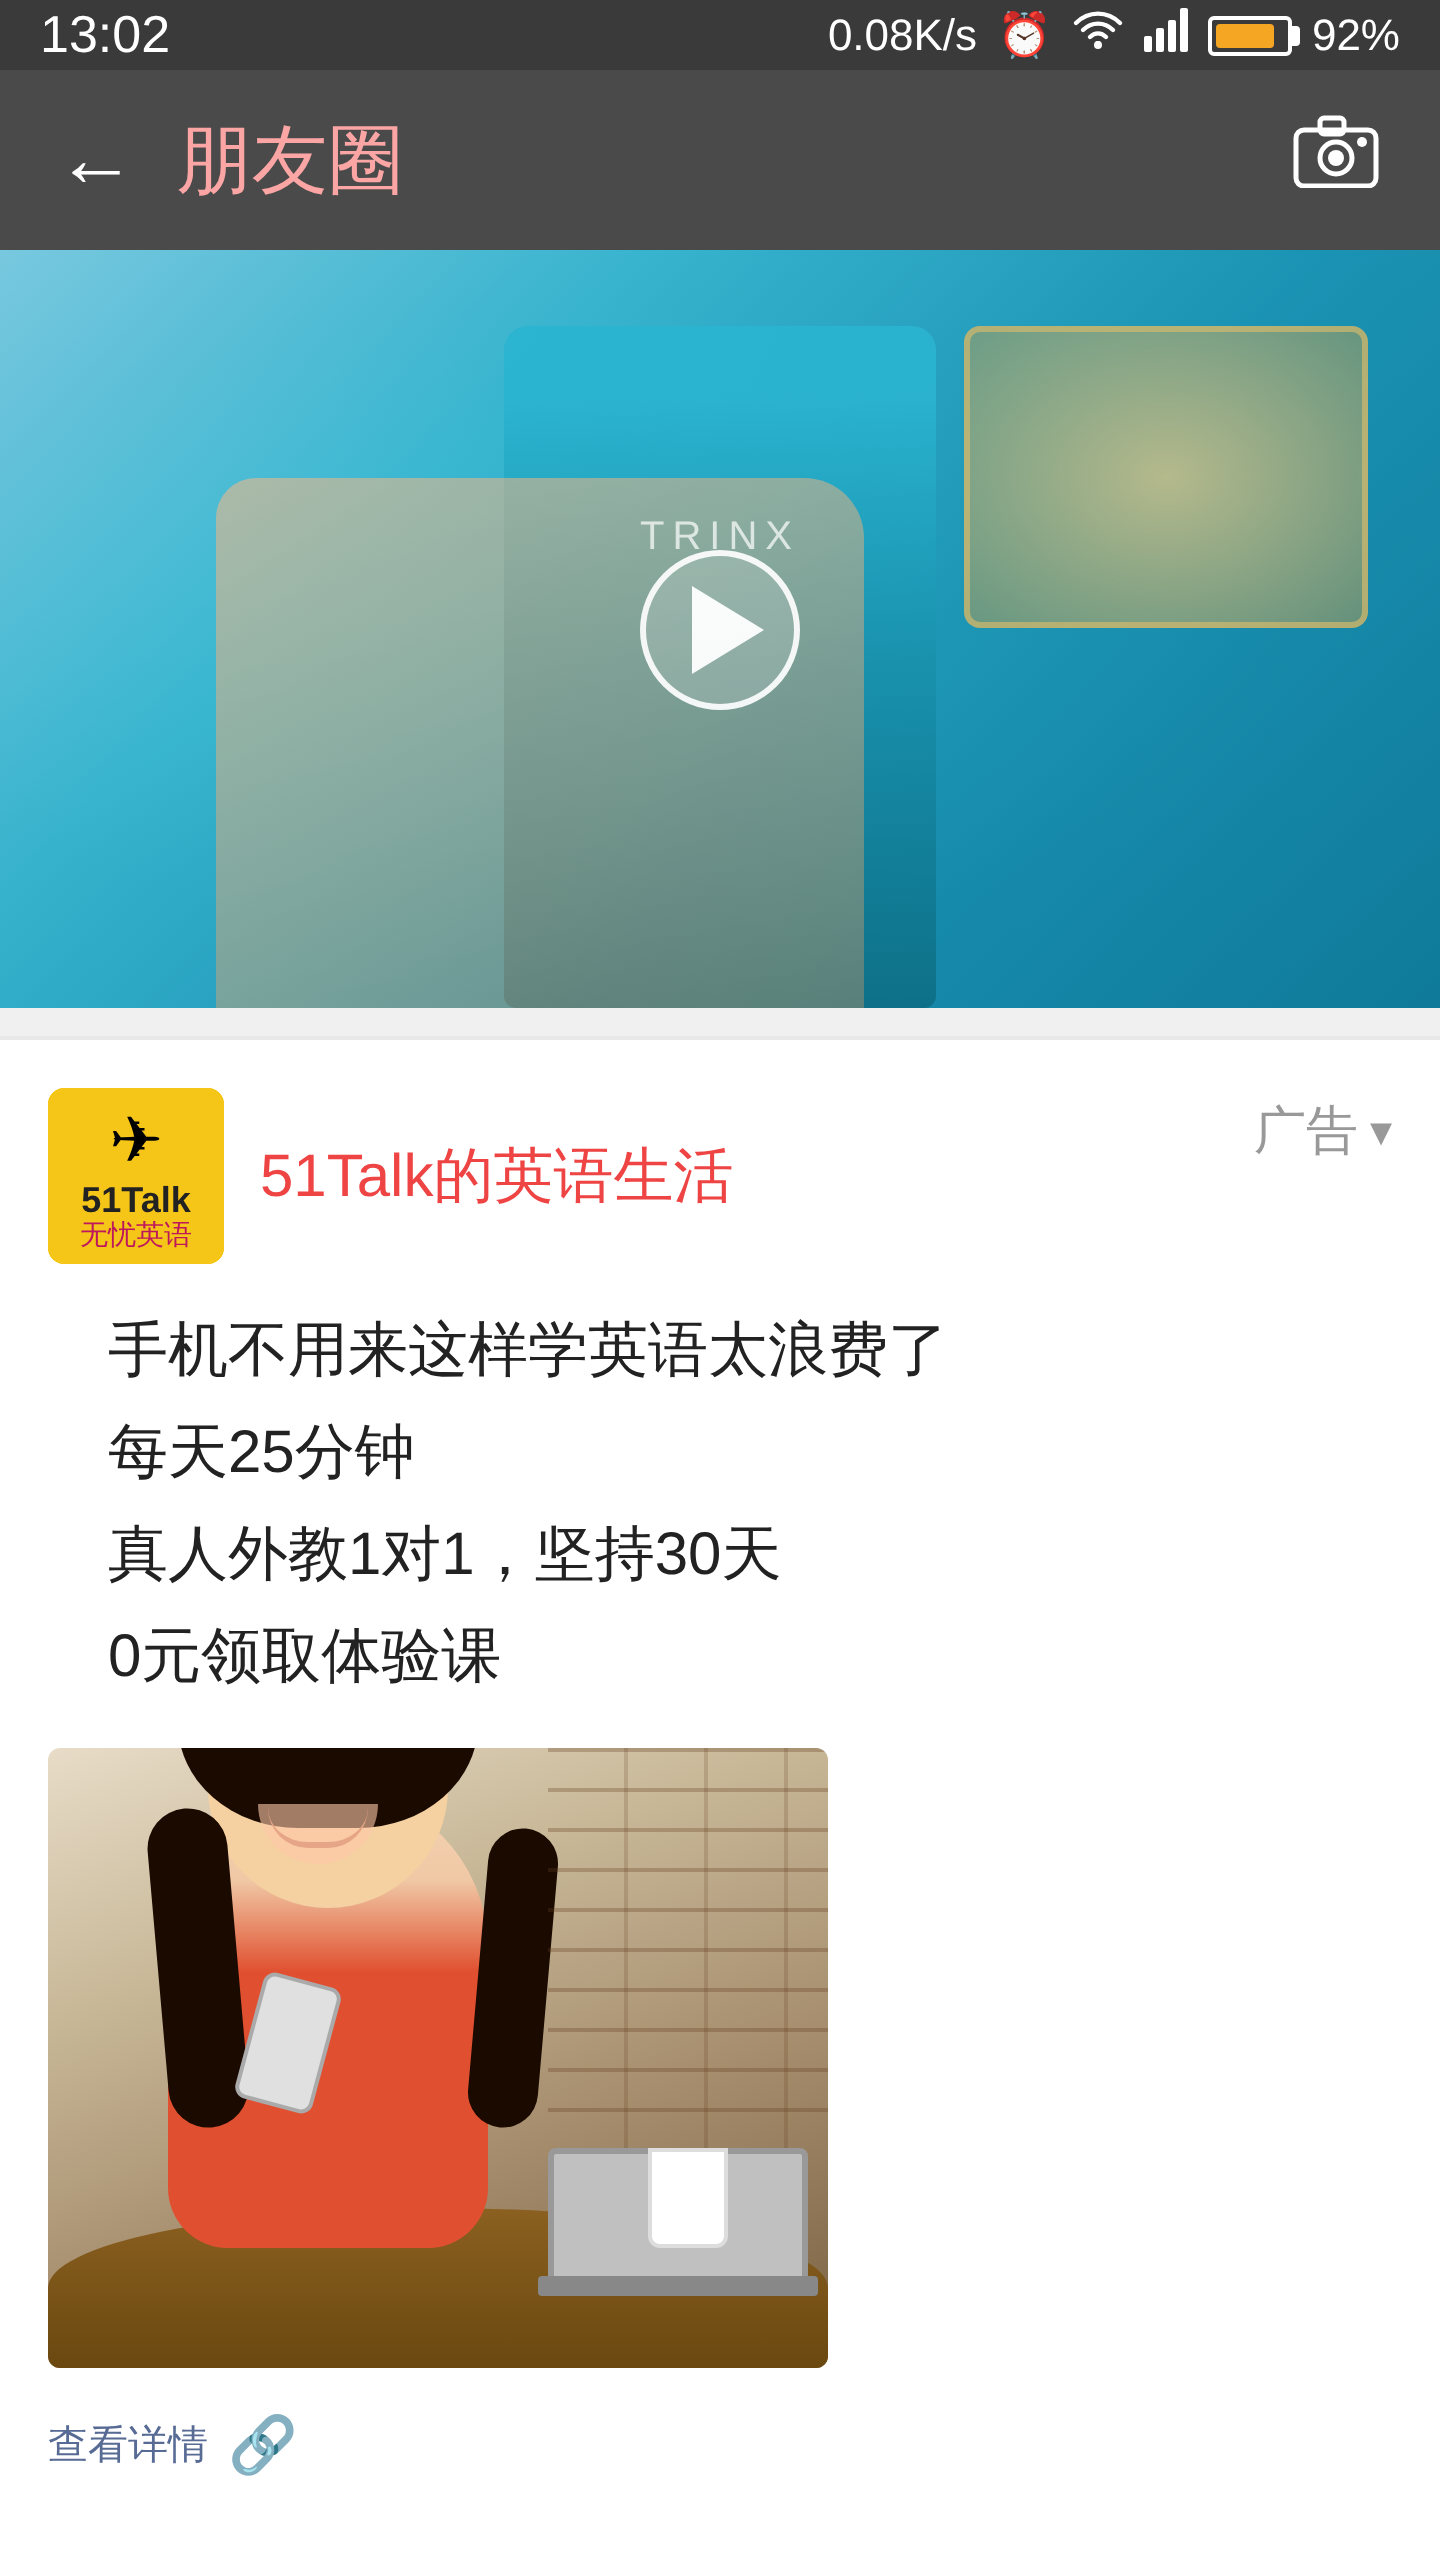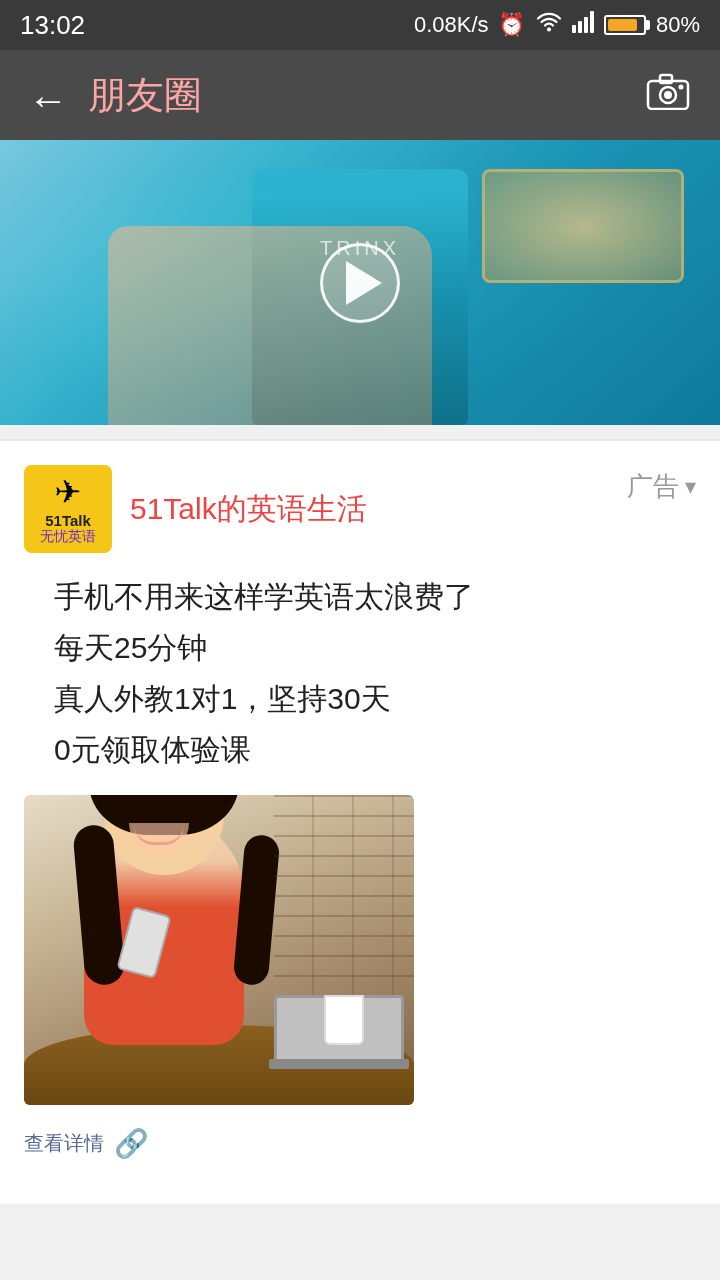--- a/index.html
+++ b/index.html
@@ -8,21 +8,21 @@
       width: 720px;
       min-height: 1280px;
       background: #f0f0f0;
       font-family: 'PingFang SC', 'Microsoft YaHei', sans-serif;
       overflow-x: hidden;
     }
 
     
     #status-bar {
       width: 720px;
-      height: 50px;
+      height: 35px;
       background: #3a3a3a;
       display: flex;
       align-items: center;
       justify-content: space-between;
       padding: 0 20px;
       color: white;
       font-size: 26px;
     }
     #status-bar .time { font-weight: 500; }
     #status-bar .right-icons {
@@ -118,21 +118,21 @@
       background: #ffffff;
       margin-bottom: 14px;
     }
 
     
     #video-post {
       background: #fff;
     }
     #video-thumbnail {
       width: 100%;
-      height: 285px;
+      height: 379px;
       background: linear-gradient(135deg, #5bc8d8, #29a8c8);
       position: relative;
       display: flex;
       align-items: center;
       justify-content: center;
       overflow: hidden;
     }
     #video-thumbnail .bg-image {
       position: absolute;
       top: 0; left: 0; right: 0; bottom: 0;
@@ -298,21 +298,21 @@
         <rect x="6" y="10" width="4" height="12" fill="white" rx="1"></rect>
         <rect x="12" y="6" width="4" height="16" fill="white" rx="1"></rect>
         <rect x="18" y="0" width="4" height="22" fill="white" rx="1"></rect>
       </svg>
     </span>
     <div id="battery-icon">
       <div class="battery-body">
         <div class="battery-fill"></div>
       </div>
     </div>
-    <span>80%</span>
+    <span>92%</span>
   </div>
 </div>
 
 <div id="header">
   <div id="back-btn">
     <span id="back-arrow">←</span>
   </div>
   <span id="header-title">朋友圈</span>
   <div id="camera-btn">
     <span id="camera-icon">
@@ -354,22 +354,22 @@
 
   <div id="ad-post" class="post-card">
 
     <div id="ad-header">
       <div id="ad-left">
         <div id="ad-avatar">
 
           <div style="width:88px;height:88px;background:#f5c518;border-radius:8px;display:flex;flex-direction:column;align-items:center;justify-content:center;position:relative;overflow:hidden;">
 
             <div style="font-size:32px;margin-bottom:2px;">✈</div>
-            <div style="font-size:15px;font-weight:bold;color:#222;line-height:1;">51Talk</div>
-            <div style="font-size:14px;color:#6d28d9;line-height:1.2;">无忧英语</div>
+            <div style="font-size:18px;font-weight:bold;color:#222;line-height:1;">51Talk</div>
+            <div style="font-size:14px;color:#be185d;line-height:1.2;">无忧英语</div>
           </div>
         </div>
         <span id="ad-name">51Talk的英语生活</span>
       </div>
       <div id="ad-badge">
         <span id="ad-label">广告</span>
         <span id="ad-dropdown-icon">▾</span>
       </div>
     </div>
 

